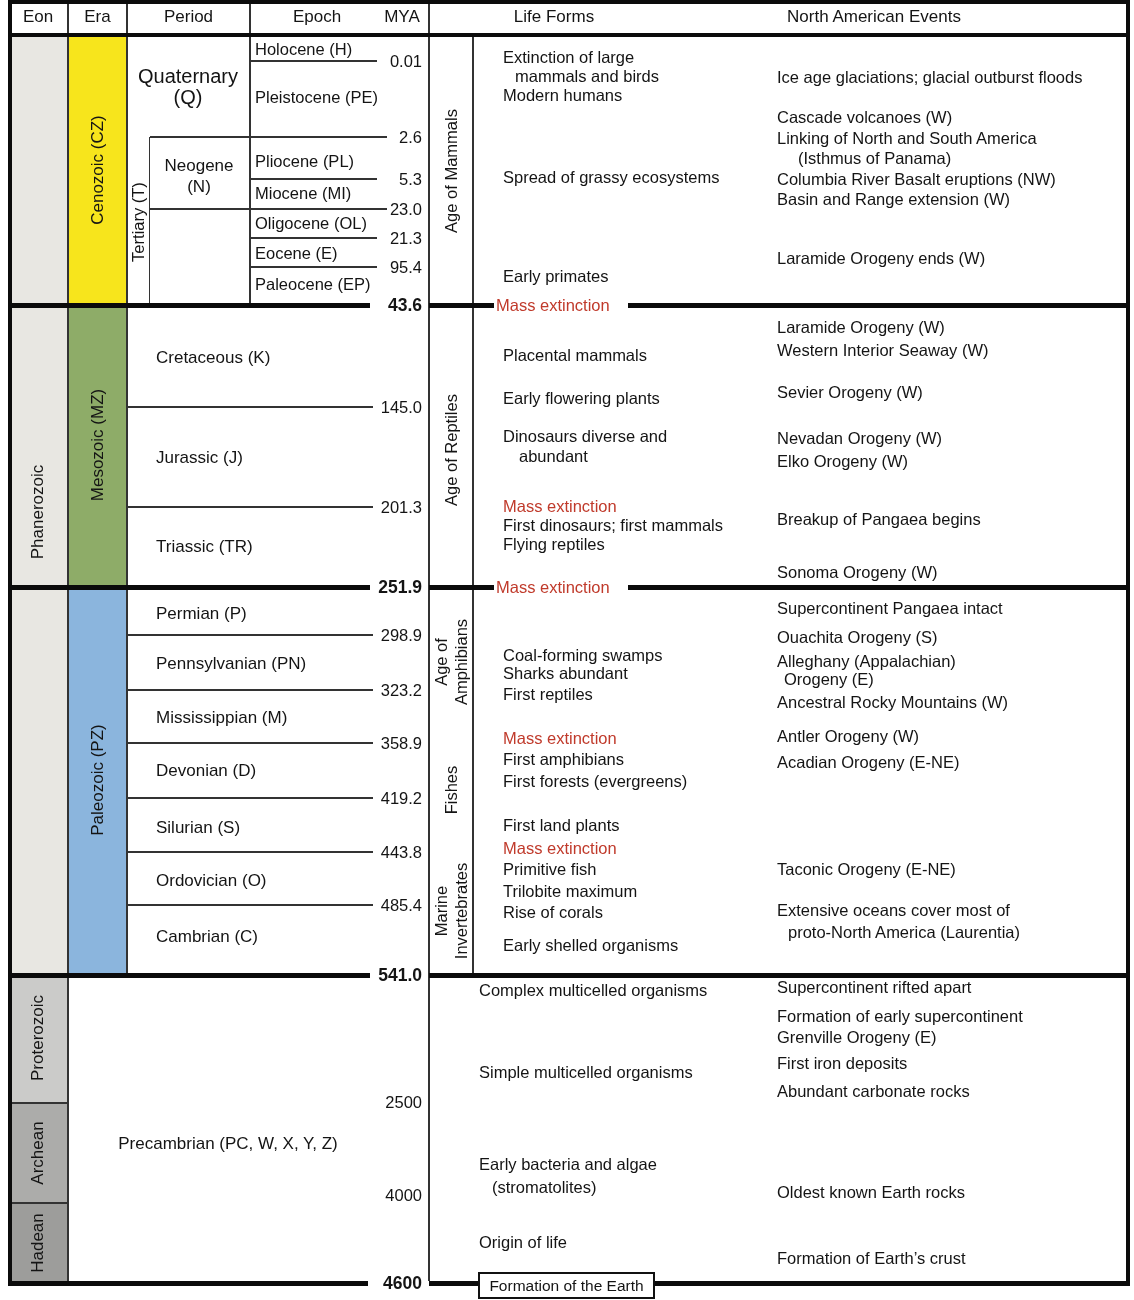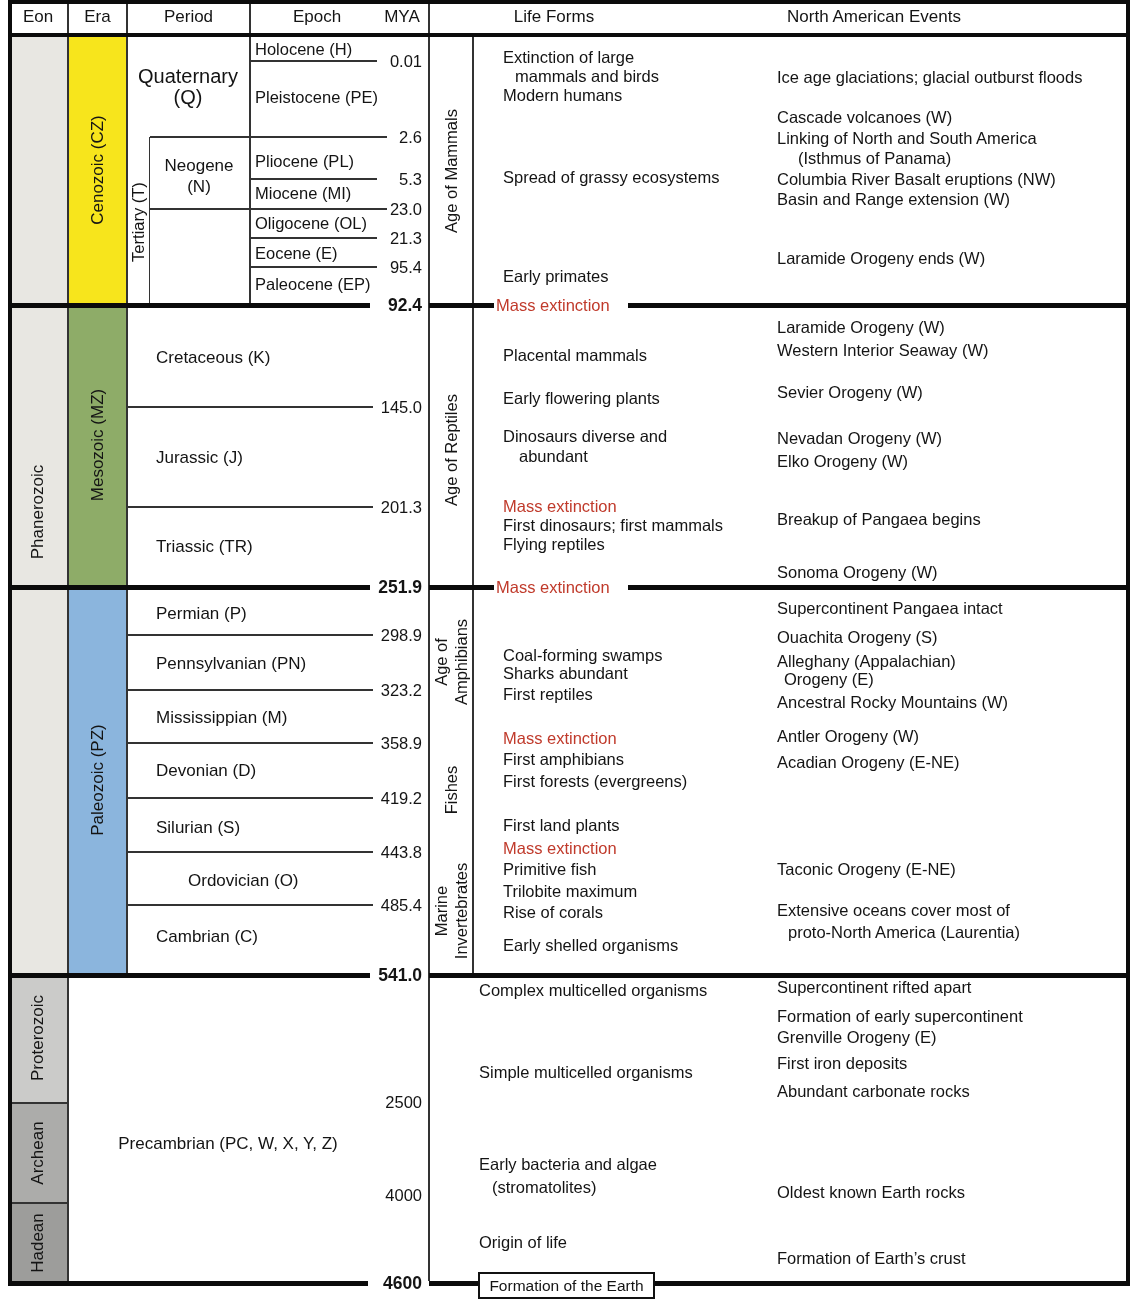--- a/index.html
+++ b/index.html
@@ -58,21 +58,21 @@
     <div class="abs num" style="left: 362px; top: 170px;">5.3</div>
     <div class="abs" style="left: 150px; top: 208.25px; width: 237px; height: 1.5px; background: rgb(51, 51, 51);"></div>
     <div class="abs num" style="left: 362px; top: 200px;">23.0</div>
     <div class="abs" style="left: 250px; top: 237.25px; width: 127px; height: 1.5px; background: rgb(51, 51, 51);"></div>
     <div class="abs num" style="left: 362px; top: 229px;">21.3</div>
     <div class="abs" style="left: 250px; top: 266.25px; width: 127px; height: 1.5px; background: rgb(51, 51, 51);"></div>
     <div class="abs num" style="left: 362px; top: 258px;">95.4</div>
     <div class="abs" style="left: 8px; top: 302.5px; width: 362px; height: 5px; background: rgb(11, 11, 11);"></div>
     <div class="abs" style="left: 429px; top: 302.5px; width: 65px; height: 5px; background: rgb(11, 11, 11);"></div>
     <div class="abs" style="left: 628px; top: 302.5px; width: 498px; height: 5px; background: rgb(11, 11, 11);"></div>
-    <div class="abs numb" style="left: 358px; top: 294px;">92.4</div>
+    <div class="abs numb" style="left: 358px; top: 294px;">43.6</div>
     <div class="abs txt red" style="left: 496px; top: 295px;">Mass extinction</div>
     <div class="abs" style="left: 127px; top: 406.25px; width: 246px; height: 1.5px; background: rgb(51, 51, 51);"></div>
     <div class="abs num" style="left: 362px; top: 398px;">145.0</div>
     <div class="abs" style="left: 127px; top: 506.25px; width: 246px; height: 1.5px; background: rgb(51, 51, 51);"></div>
     <div class="abs num" style="left: 362px; top: 498px;">201.3</div>
     <div class="abs" style="left: 8px; top: 584.5px; width: 362px; height: 5px; background: rgb(11, 11, 11);"></div>
     <div class="abs" style="left: 429px; top: 584.5px; width: 65px; height: 5px; background: rgb(11, 11, 11);"></div>
     <div class="abs" style="left: 628px; top: 584.5px; width: 498px; height: 5px; background: rgb(11, 11, 11);"></div>
     <div class="abs numb" style="left: 358px; top: 576px;">251.9</div>
     <div class="abs txt red" style="left: 496px; top: 577px;">Mass extinction</div>
@@ -164,21 +164,21 @@
     </div>
     <div class="abs lft" style="left: 156px; top: 706.5px; font-size: 17px; line-height: 21px;">
       <div>Mississippian (M)</div>
     </div>
     <div class="abs lft" style="left: 156px; top: 759.5px; font-size: 17px; line-height: 21px;">
       <div>Devonian (D)</div>
     </div>
     <div class="abs lft" style="left: 156px; top: 816.5px; font-size: 17px; line-height: 21px;">
       <div>Silurian (S)</div>
     </div>
-    <div class="abs lft" style="left: 156px; top: 869.5px; font-size: 17px; line-height: 21px; margin-left: 32px;">
+    <div class="abs lft" style="left: 156px; top: 869.5px; font-size: 17px; line-height: 21px;">
       <div>Ordovician (O)</div>
     </div>
     <div class="abs lft" style="left: 156px; top: 925.5px; font-size: 17px; line-height: 21px;">
       <div>Cambrian (C)</div>
     </div>
     <div class="abs ctr" style="left: 118px; top: 1132.5px; width: 220px; font-size: 17px; line-height: 21px;">
       <div>Precambrian (PC, W, X, Y, Z)</div>
     </div>
     <div class="abs txt" style="left: 255px; top: 39px;">Holocene (H)</div>
     <div class="abs txt" style="left: 255px; top: 87px;">Pleistocene (PE)</div>

